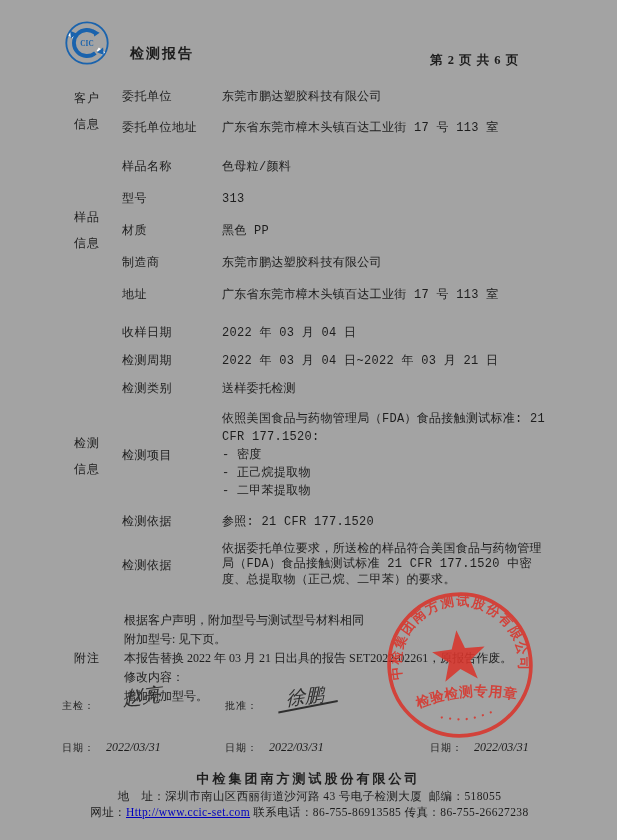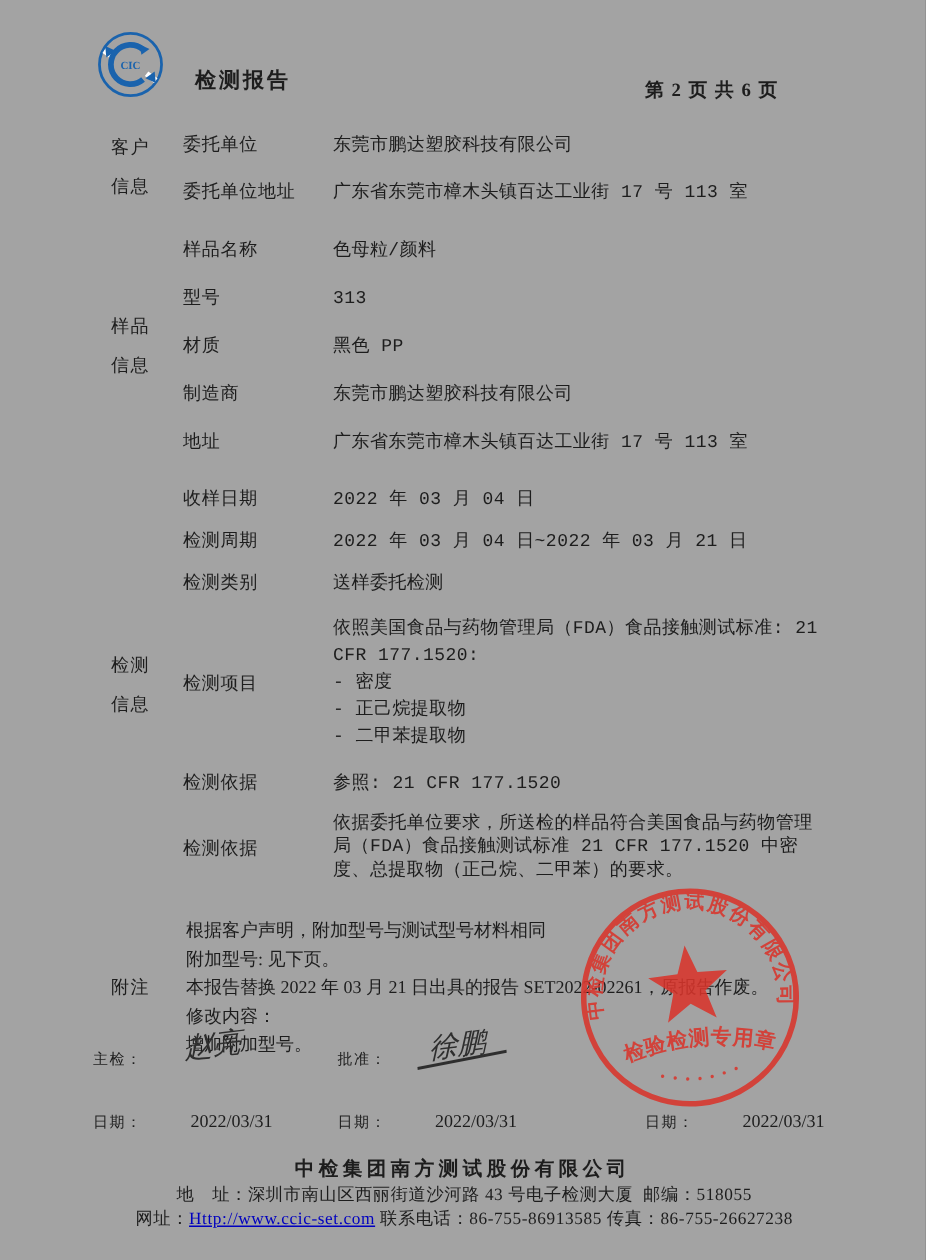--- a/index.html
+++ b/index.html
@@ -29,21 +29,21 @@
   td.pre { white-space:pre-line; line-height:1.5; padding-top:5px; padding-bottom:5px; }
   td.tight { line-height:1.28; padding-top:4px; padding-bottom:4px; }
   td.notes { white-space:pre-line; line-height:1.58; padding:6px 6px 6px 12px; }
   
   .stamp { position:absolute; left:383px; top:588px; width:154px; height:154px; opacity:.87; transform:rotate(-6deg); }
   
   .sig-row, .date-row { position:absolute; left:62px; width:496px; display:grid; grid-template-columns:163px 205px 128px; }
   .sig-row { top:690px; }
   .date-row { top:740px; }
   .sig-label, .date-label { font-size:10px; letter-spacing:1px; }
-  .date-value { margin-left:32px; }
+  .date-value { margin-left:11px;font-style:italic; }
   .sig-name { display:inline-block; margin-left:28px; font-size:19px; font-style:italic; color:#2e2e2e;
               transform:rotate(-7deg) skewX(-6deg) translateY(-6px); position:relative; }
   .sig-approve .sig-name::after { content:""; position:absolute; left:-8px; right:-14px; bottom:2px;
               border-bottom:2px solid #2e2e2e; transform:rotate(-4deg); }
   .sig-scribble { margin-left:14px; vertical-align:middle; transform:translateY(-6px); }
   .sig-approve { position:relative; }
   
   .footer-company { position:absolute; top:770px; left:0; right:0; text-align:center;
                     font-weight:bold; font-size:13px; letter-spacing:3px; }
   .footer-line { position:absolute; left:2px; right:0; text-align:center; font-size:11.5px; letter-spacing:0.4px; }

